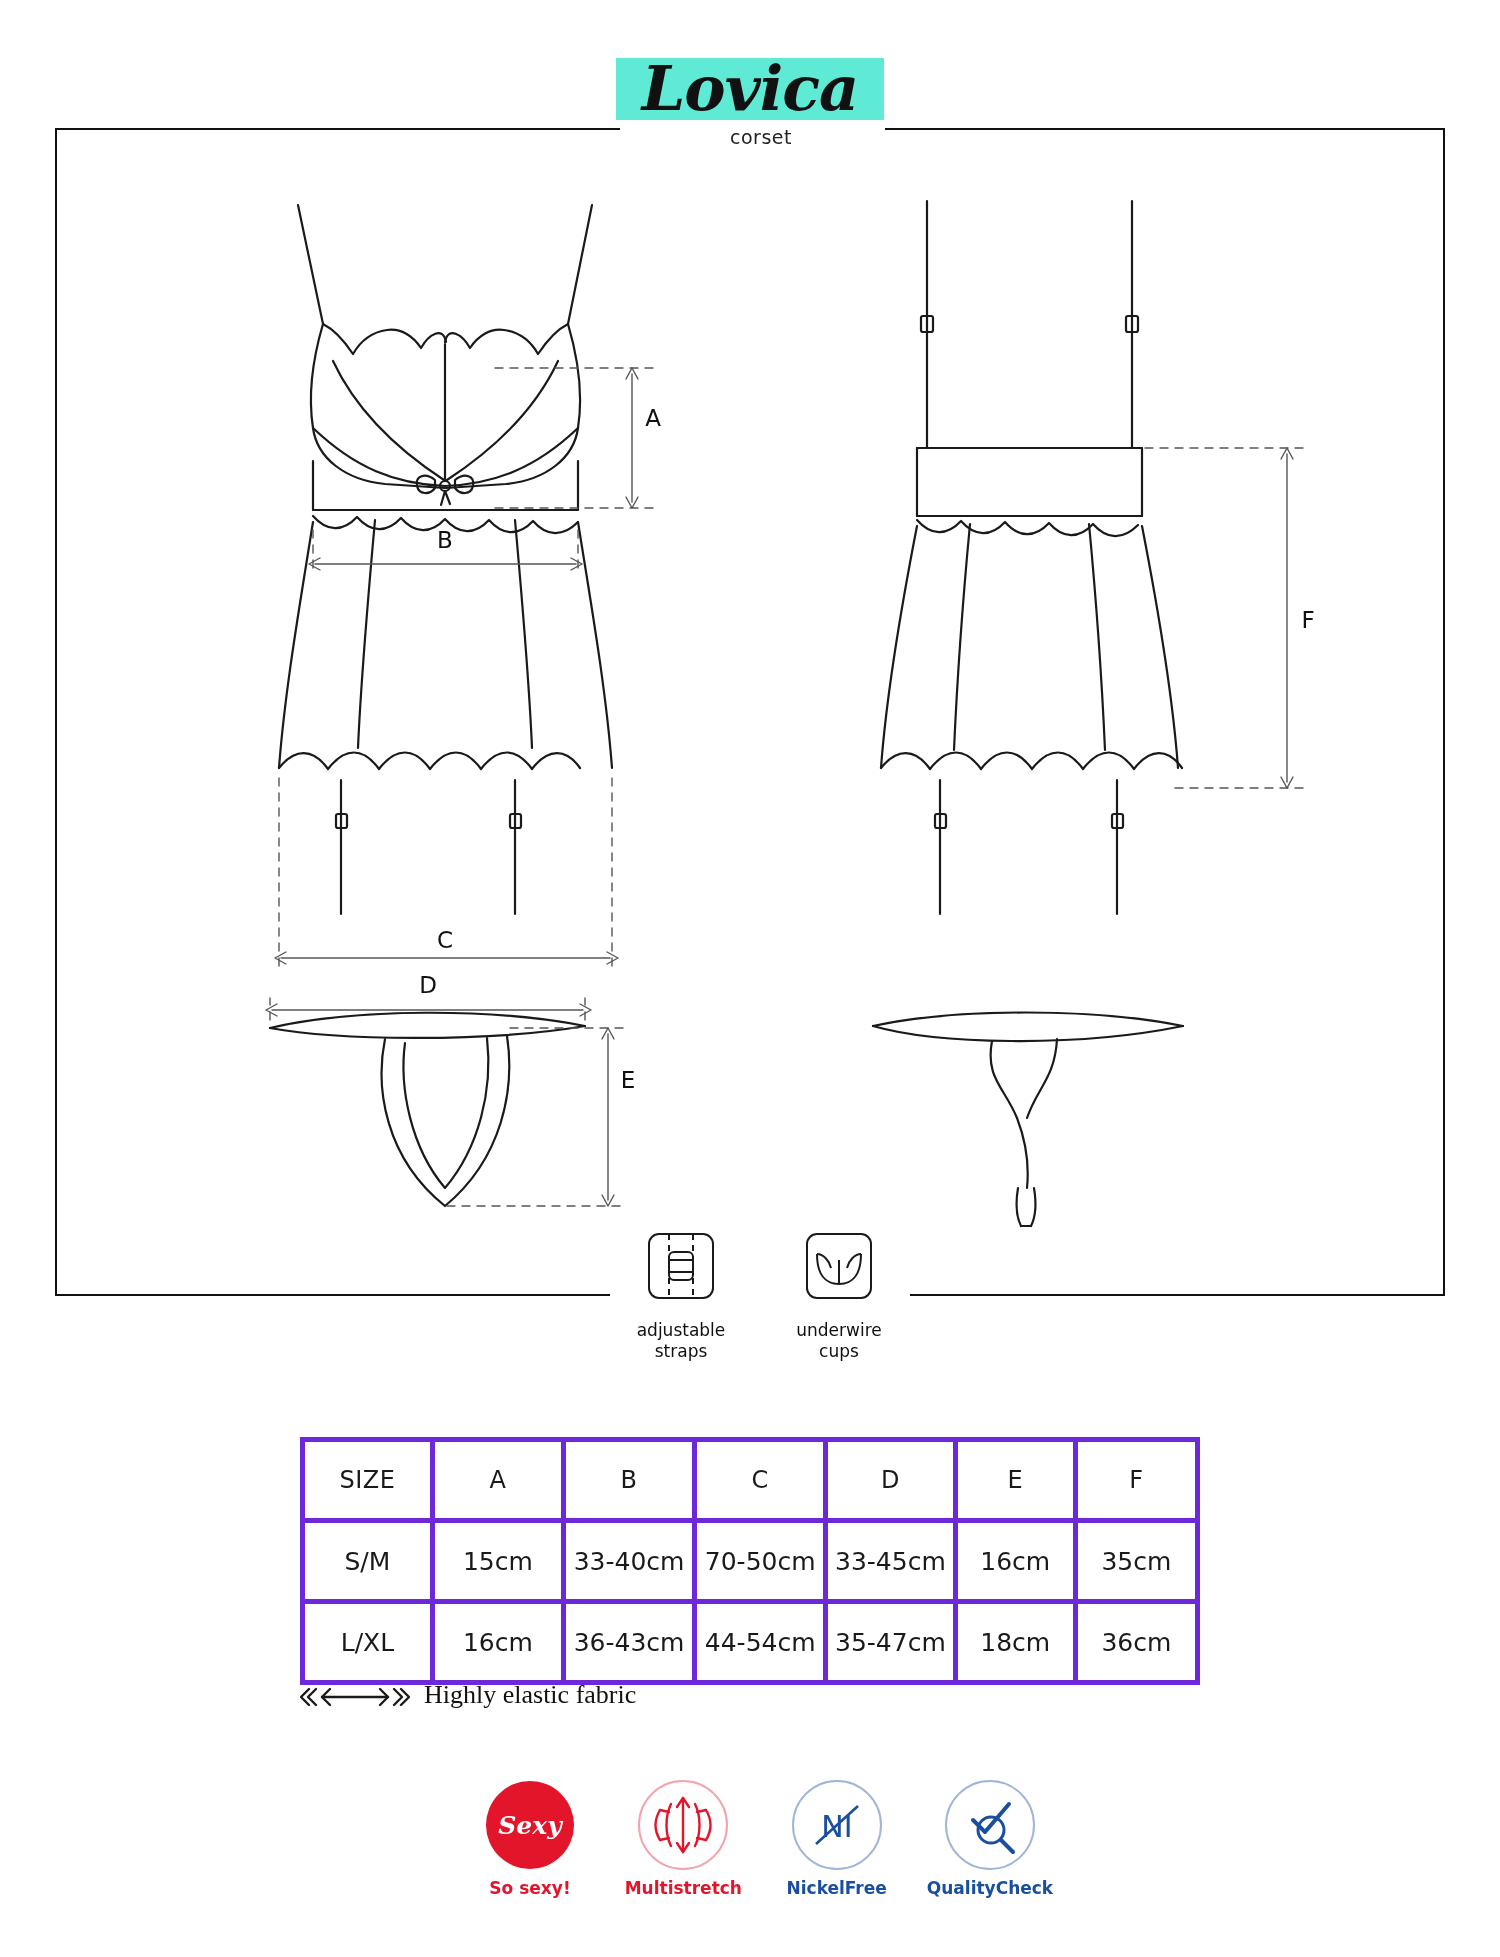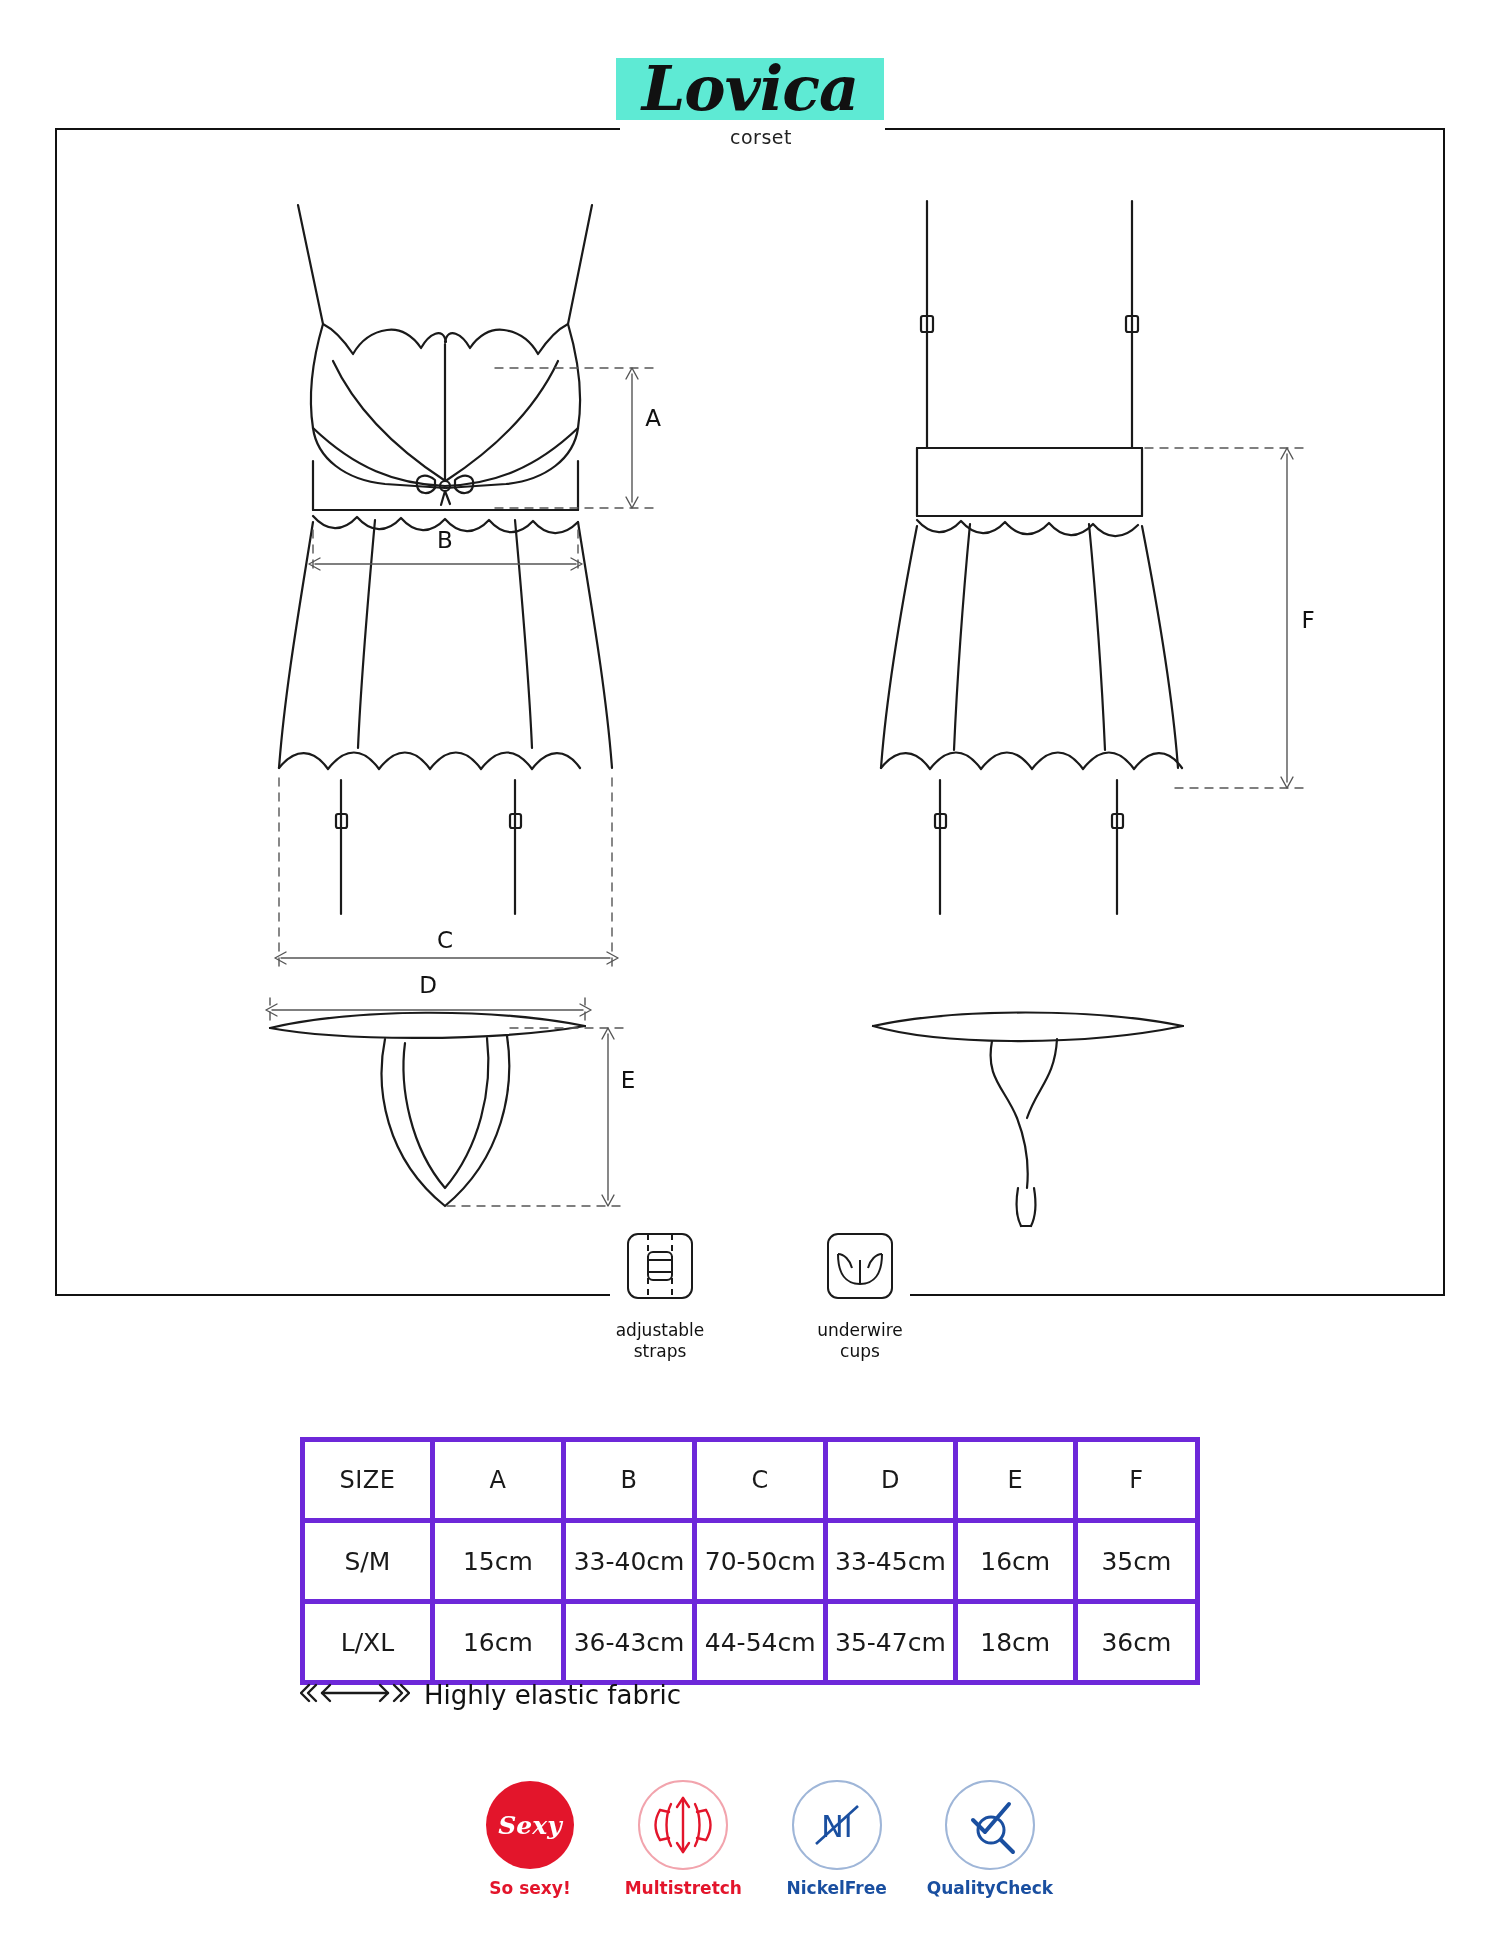--- a/index.html
+++ b/index.html
@@ -85,21 +85,21 @@
     height: 1168px;
   }
 
   
   .features {
     position: absolute;
     left: 600px;
     top: 1230px;
     width: 320px;
     display: flex;
-    justify-content: space-between;
+    justify-content: center;
     gap: 38px;
     z-index: 6;
   }
   .feature {
     width: 120px;
     text-align: center;
   }
   .feature .fcaption {
     font-size: 17px;
     line-height: 1.25;
@@ -135,22 +135,23 @@
   .size-table .col-d { width: 130px; }
   .size-table .col-e { width: 120px; }
   .size-table .col-f { width: 122px; }
 
   
   .elastic-note {
     position: absolute;
     left: 300px;
     top: 1680px;
     display: flex;
-    align-items: flex-start;
+    align-items: flex-end;
     gap: 14px;
+    font-family: Liberation Serif, serif;
   }
   .elastic-note .note-text {
     font-size: 26px;
     color: #111;
   }
 
   
   .badges {
     position: absolute;
     left: 460px;

